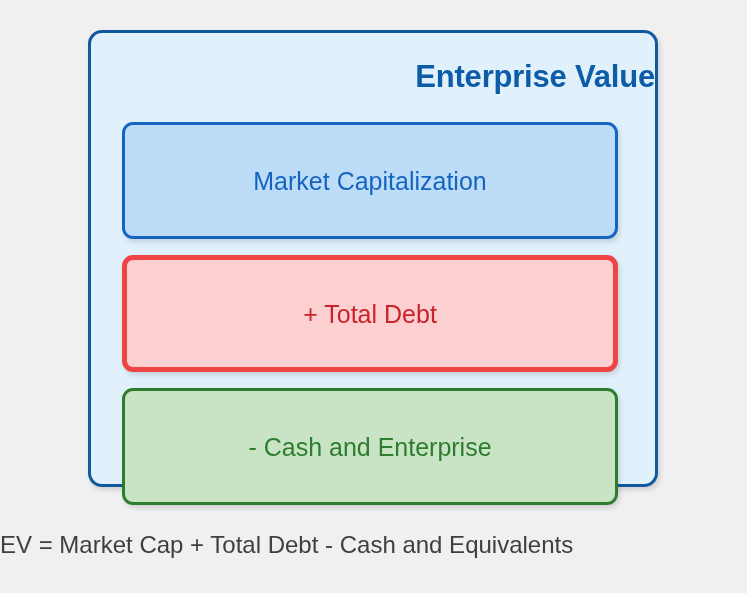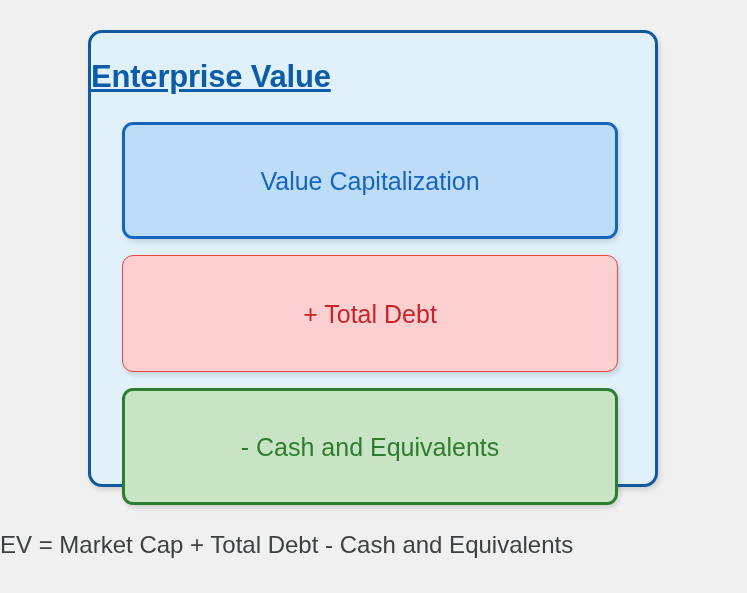--- a/index.html
+++ b/index.html
@@ -35,26 +35,25 @@
     border: 3px solid #12589f;
     border-radius: 14px;
     box-shadow: 2px 3px 5px rgba(0,0,0,0.13);
   }
 
   #ev-title {
     position: absolute;
     left: 0;
     top: 26px;
     width: 100%;
-    text-align: left;
+    text-align: right;
     font-size: 31px;
     font-weight: bold;
     color: #0d5ca8;
     letter-spacing: -0.2px;
-    text-decoration: underline;
   }
 
   
   .component-box {
     position: absolute;
     left: 122px;
     width: 496px;
     height: 117px;
     box-sizing: border-box;
     border-radius: 11px;
@@ -69,21 +68,21 @@
   #box-market-cap {
     top: 122px;
     background: #bcdcf7;
     border: 3px solid #1565c0;
     color: #1565c0;
   }
 
   #box-total-debt {
     top: 255px;
     background: #fccfd1;
-    border: 1px solid #ef4444;
+    border: 5px solid #ef4444;
     color: #cc2229;
   }
 
   #box-cash {
     top: 388px;
     background: #c9e4c4;
     border: 3px solid #2d7d2f;
     color: #2d7d2f;
   }
 
@@ -101,26 +100,26 @@
 </head>
 <body>
 
 <div id="stage">
 
   <div id="ev-container">
     <div id="ev-title">Enterprise Value</div>
   </div>
 
   <div class="component-box" id="box-market-cap">
-    <span>Value Capitalization</span>
+    <span>Market Capitalization</span>
   </div>
 
   <div class="component-box" id="box-total-debt">
     <span>+ Total Debt</span>
   </div>
 
   <div class="component-box" id="box-cash">
-    <span>- Cash and Equivalents</span>
+    <span>- Cash and Enterprise</span>
   </div>
 
   <div id="formula">EV = Market Cap + Total Debt - Cash and Equivalents</div>
 
 </div>
 
 </body></html>

